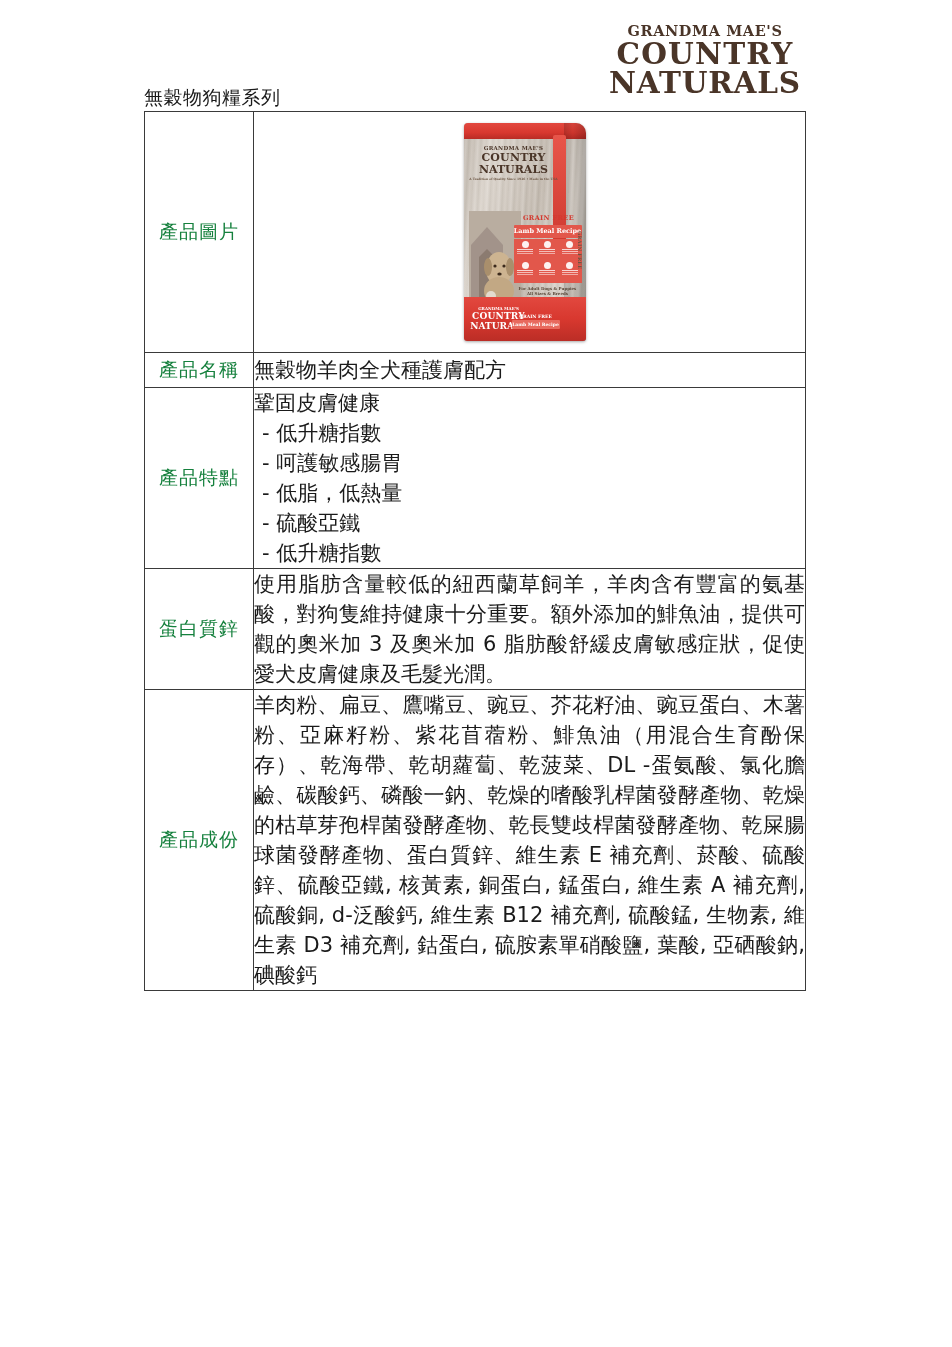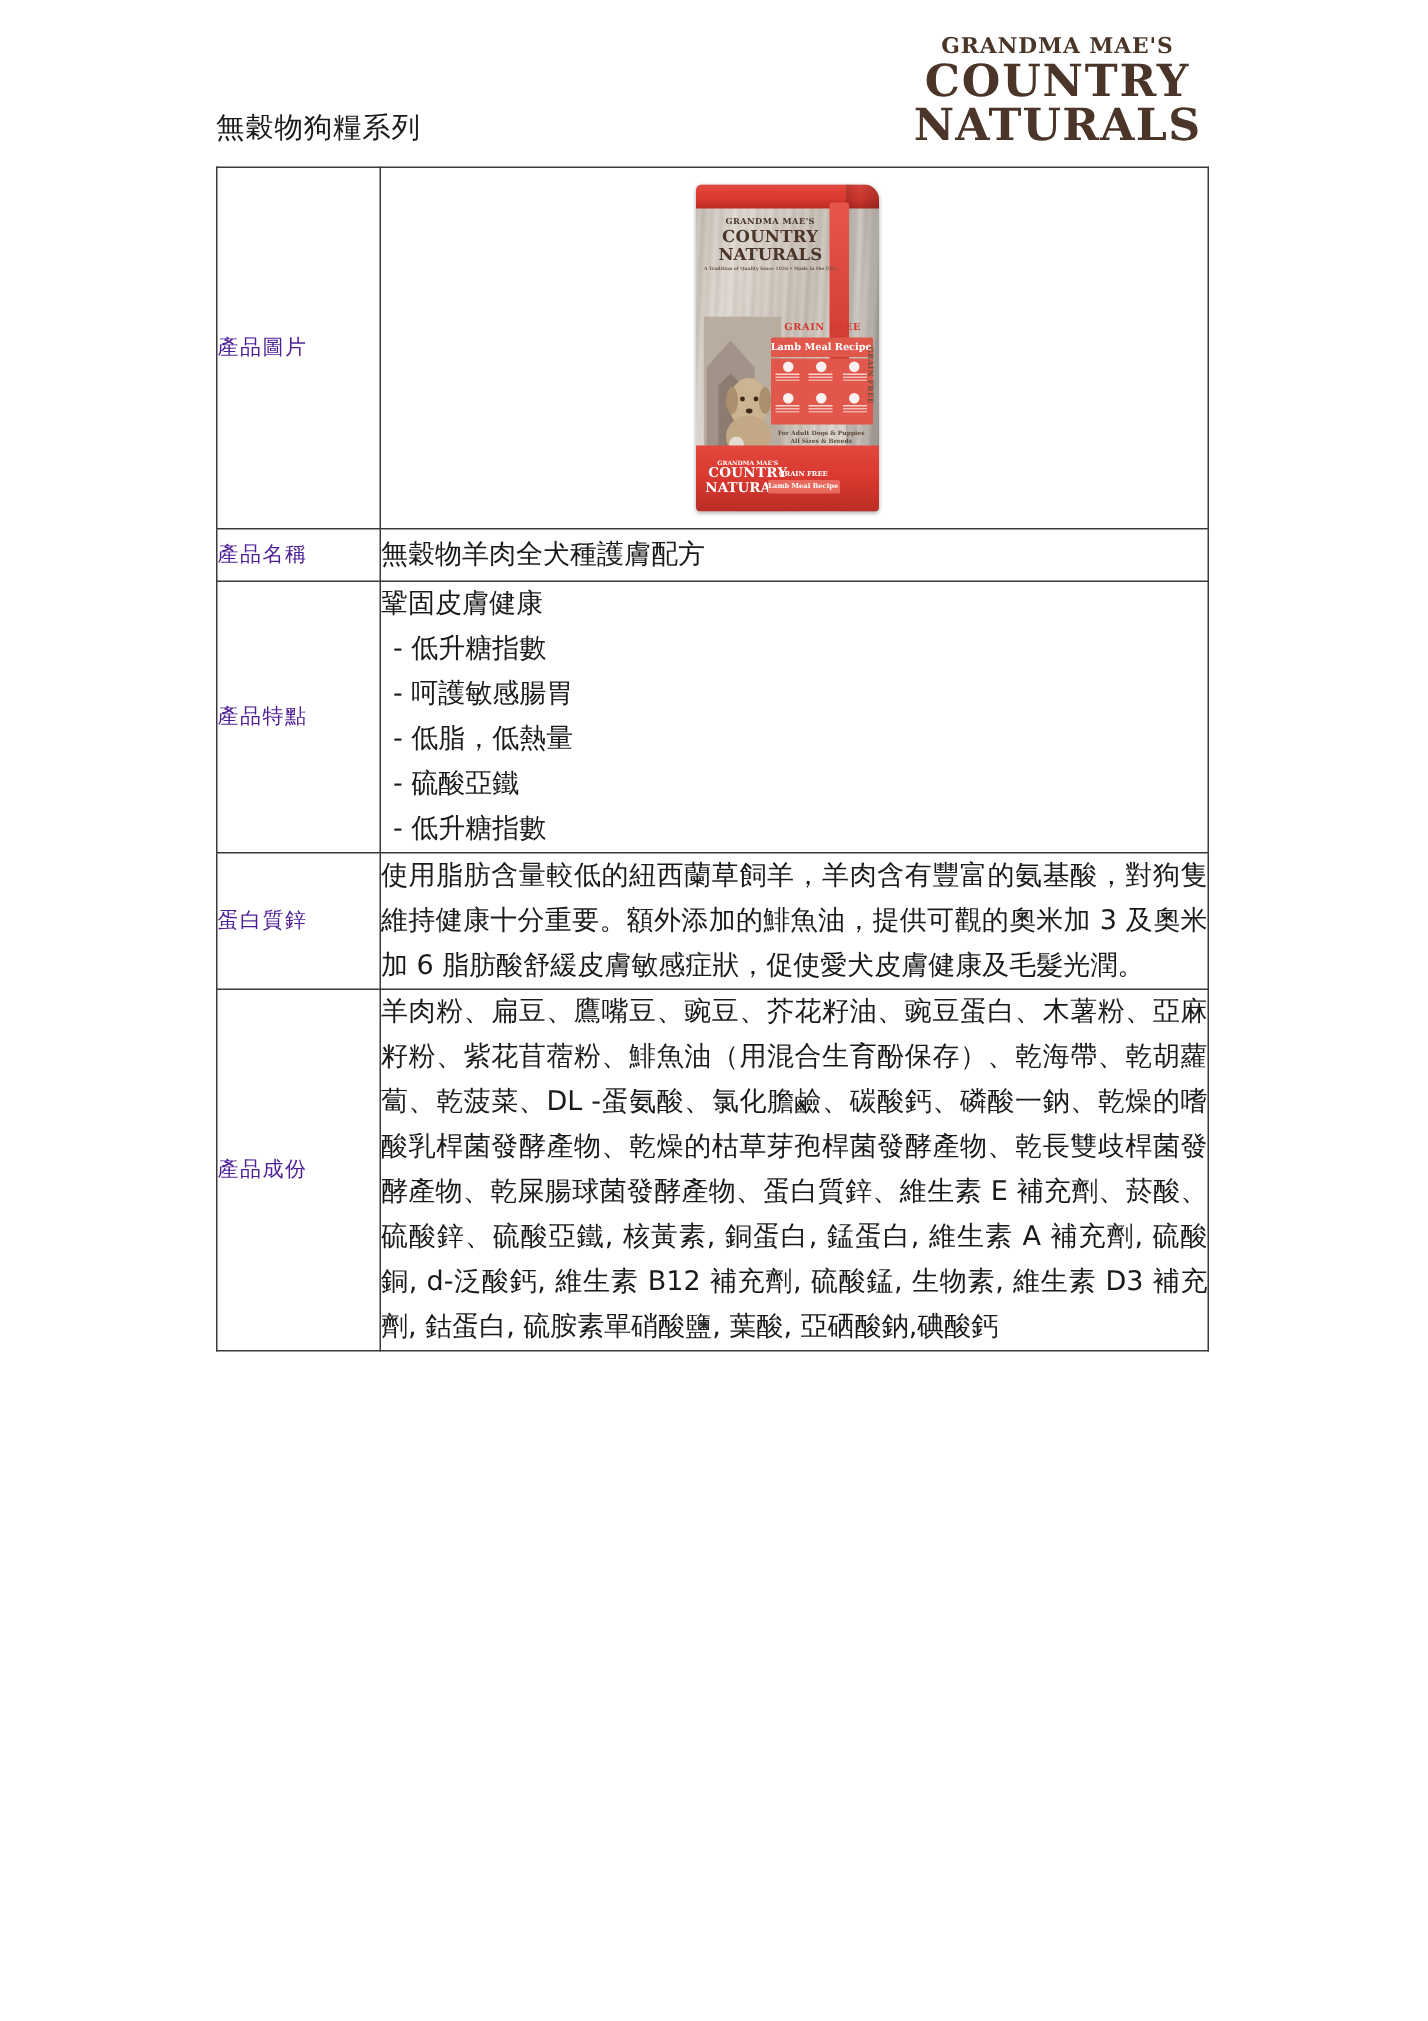--- a/index.html
+++ b/index.html
@@ -28,21 +28,21 @@
   .header {
     position: absolute;
     left: 144px;
     top: 22px;
     width: 662px;
     height: 78px;
   }
   .header-title {
     position: absolute;
     left: 0;
-    top: 51px;
+    top: 63px;
     font-size: 19px;
     line-height: 24px;
     letter-spacing: 0.5px;
     color: #1a1a1a;
     white-space: nowrap;
   }
   .brand-logo {
     position: absolute;
     right: 0;
     top: 0;
@@ -80,28 +80,29 @@
     border-collapse: collapse;
     table-layout: fixed;
   }
   .spec-table td {
     border: 1px solid #3a3a3a;
     vertical-align: middle;
     padding: 0;
   }
   .label-cell {
     width: 108px;
-    font-size: 14px;
+    text-align: center;
+    font-size: 19px;
     letter-spacing: 1px;
-    color: #4c1d95;
+    color: #15803d;
     padding: 4px 2px;
   }
   .value-cell {
     padding: 5px 9px 6px 9px;
-    font-size: 18px;
+    font-size: 21px;
     line-height: 30px;
     color: #1a1a1a;
     text-align: justify;
     text-justify: inter-ideograph;
   }
   .value-cell.single {
     line-height: 28px;
     padding-top: 3px;
     padding-bottom: 3px;
   }

